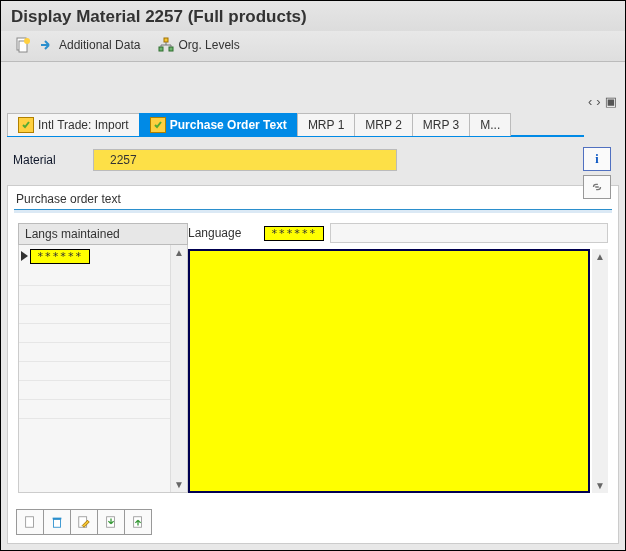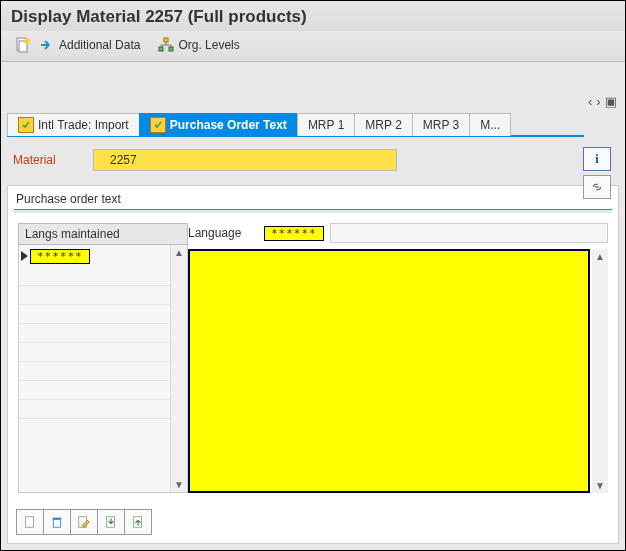--- a/index.html
+++ b/index.html
@@ -103,21 +103,21 @@
 
   .fields {
     padding: 8px 6px 4px 6px;
     position:relative;
   }
   .field-row {
     display:flex;
     align-items:center;
     margin-bottom:4px;
   }
-  .lbl { width:80px; color:#c2410c; }
+  .lbl { width:80px; color:#0f172a; }
   .val {
     width:270px;
     border:1px solid #bbb;
     background:#fde047;
     padding:2px 16px;
     height:16px;
     line-height:16px;
   }
   .side-buttons {
     position:absolute;

